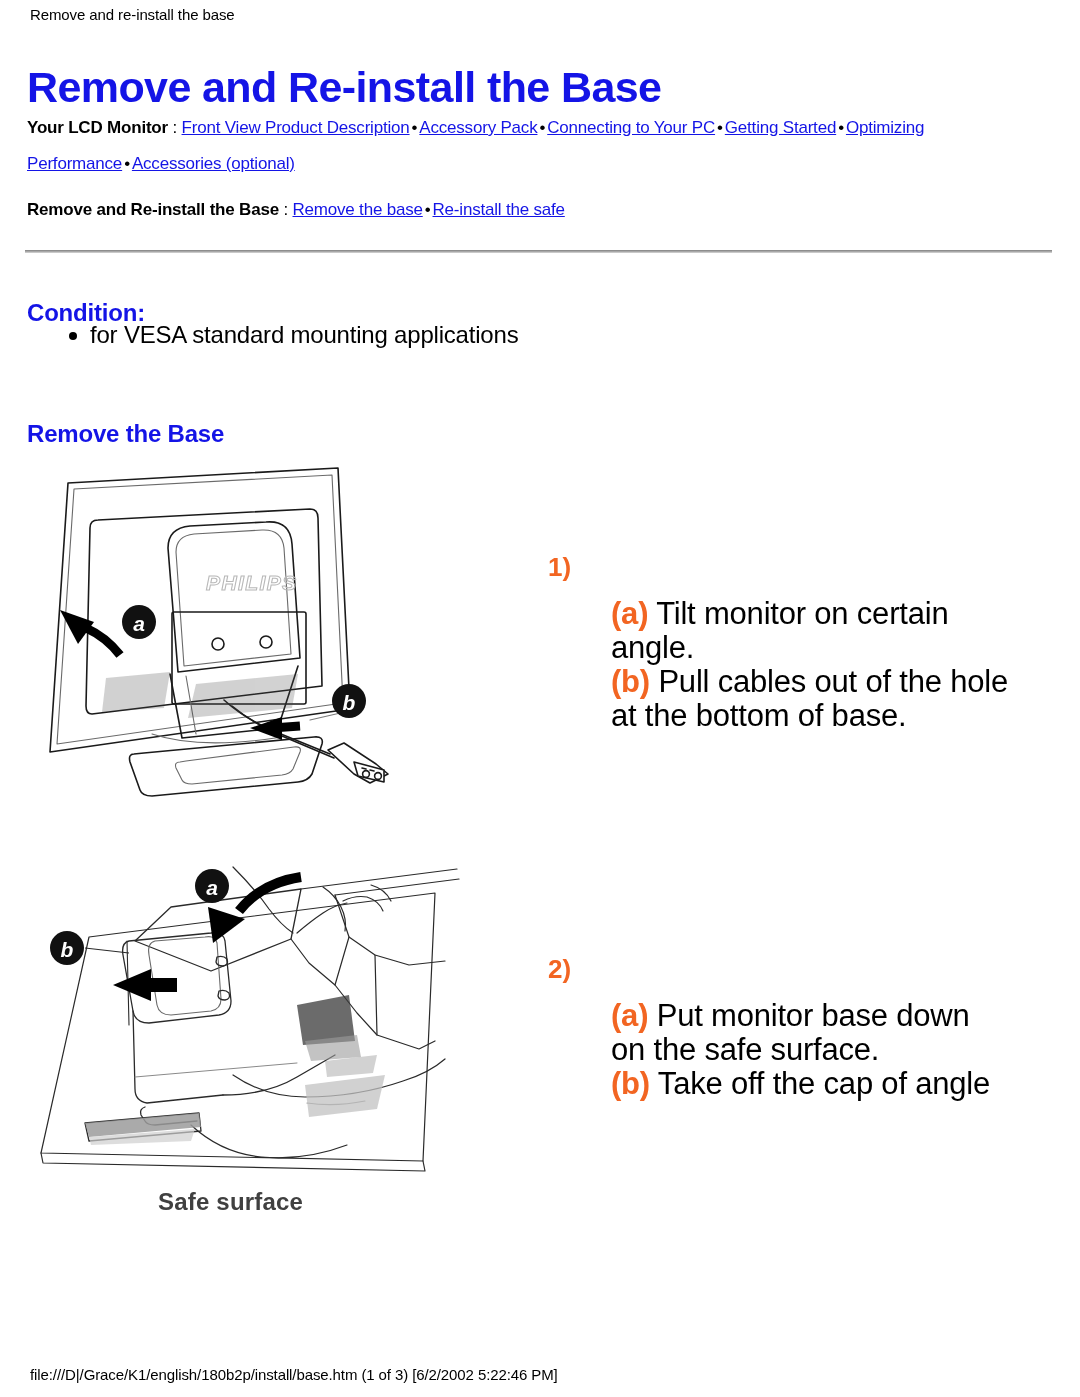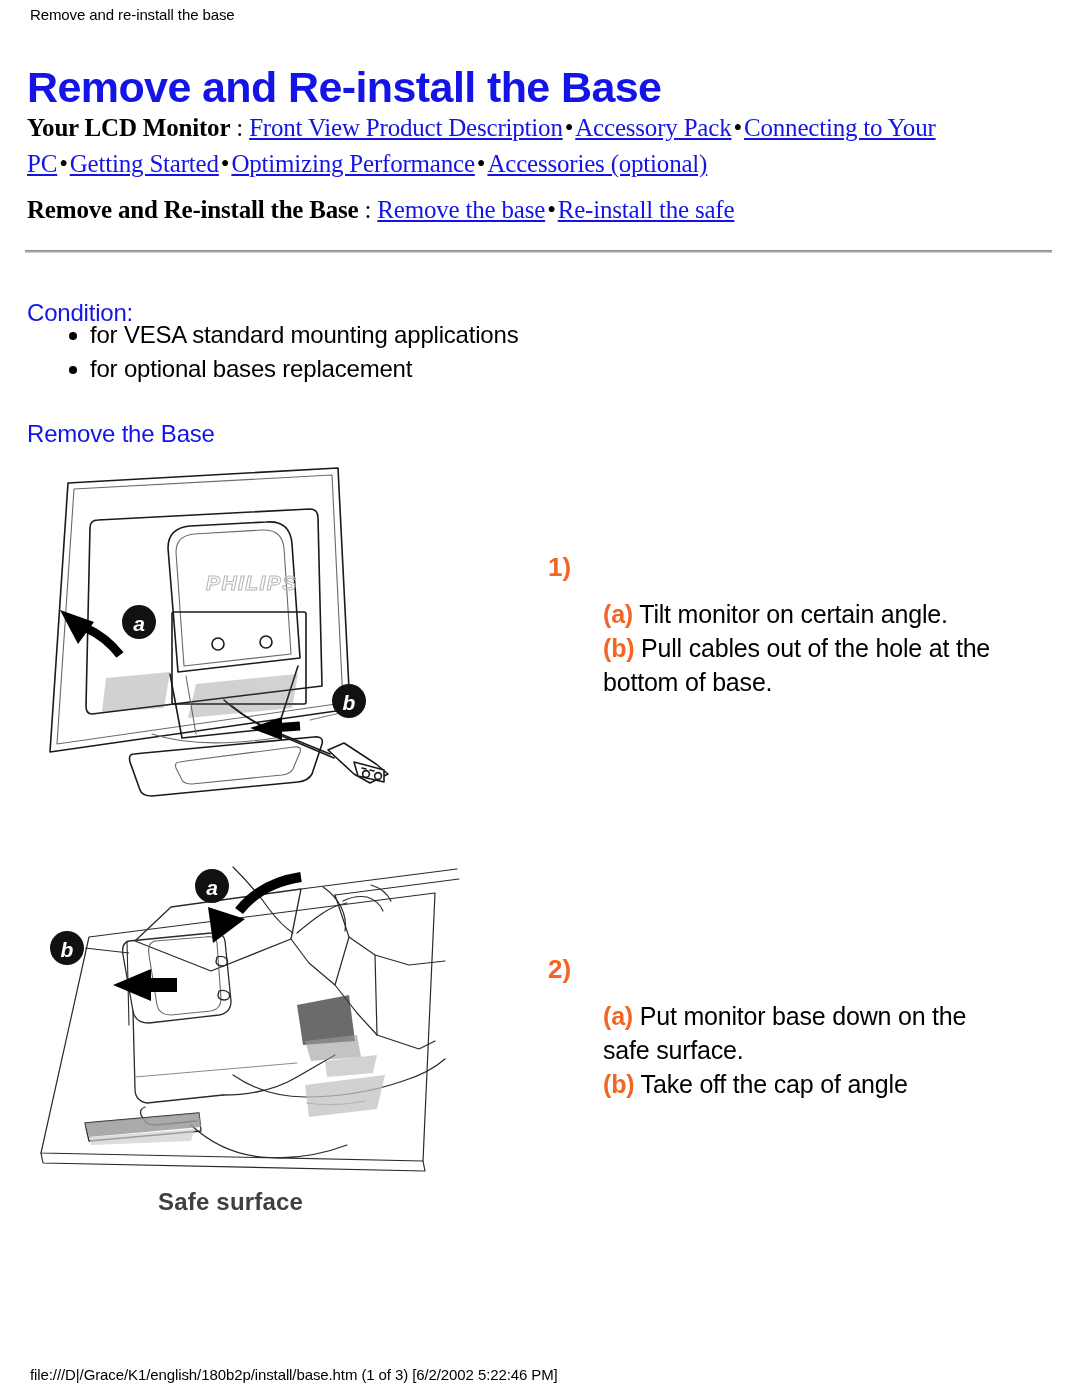--- a/index.html
+++ b/index.html
@@ -38,24 +38,23 @@
     color: #1414e6;
     letter-spacing: -0.6px;
     white-space: nowrap;
   }
 
   
   .navline {
     position: absolute;
     left: 27px;
     width: 1025px;
-    font-size: 25px;
+    font-size: 17px;
     line-height: 36px;
     letter-spacing: -0.2px;
-    font-family: Liberation Serif, serif;
   }
   .navline.primary { top: 110px; }
   .navline.secondary { top: 192px; }
 
   .nav-strong {
     font-weight: bold;
     color: #000;
   }
   .nav-sep-colon { color: #000; }
   .nav-link {
@@ -79,21 +78,21 @@
     border-bottom: 1px solid #c9c9c9;
     background: #a8a8a8;
     box-sizing: border-box;
   }
 
   
   .subhead {
     position: absolute;
     left: 27px;
     font-size: 24px;
-    font-weight: normal;
+    font-weight: bold;
     color: #1414e6;
     letter-spacing: -0.2px;
   }
   .subhead.condition { top: 279px; }
   .subhead.remove-base { top: 400px; }
 
   .bullet-list {
     position: absolute;
     left: 58px;
     top: 314px;
@@ -144,25 +143,26 @@
     position: absolute;
     font-size: 26px;
     font-weight: bold;
     color: #f26522;
   }
   .step-number.one { left: 548px; top: 552px; }
   .step-number.two { left: 548px; top: 954px; }
 
   .step-body {
     position: absolute;
-    font-size: 25px;
+    font-size: 31px;
     line-height: 34px;
     letter-spacing: -0.2px;
     color: #000;
     width: 400px;
+    margin-left: 8px;
   }
   .step-body.one { left: 603px; top: 597px; }
   .step-body.two { left: 603px; top: 999px; }
 
   .marker {
     color: #f26522;
     font-weight: bold;
   }
 
   
@@ -189,21 +189,20 @@
 
 <div class="navline secondary">
   <span class="nav-strong">Remove and Re-install the Base</span><span class="nav-sep-colon"> : </span><span class="nav-link">Remove the base</span><span class="nav-bullet">•</span><span class="nav-link">Re-install the safe</span>
 </div>
 
 <div class="rule"></div>
 
 <h2 class="subhead condition">Condition:</h2>
 <ul class="bullet-list">
   <li><span>for VESA standard mounting applications</span></li>
-  <li><span>for optional bases replacement</span></li>
 </ul>
 
 <h2 class="subhead remove-base">Remove the Base</h2>
 
 <div class="figure figure-1">
   <svg viewBox="0 0 460 360" xmlns="http://www.w3.org/2000/svg">
     <g fill="none" stroke="#1a1a1a" stroke-width="1.6" stroke-linejoin="round" stroke-linecap="round">
 
       <path d="M58 21 L328 6 L340 247 L40 290 Z"></path>
       <path d="M64 27 L322 13 L333 241 L47 282 Z" stroke-width="1.1" stroke="#6a6a6a"></path>

